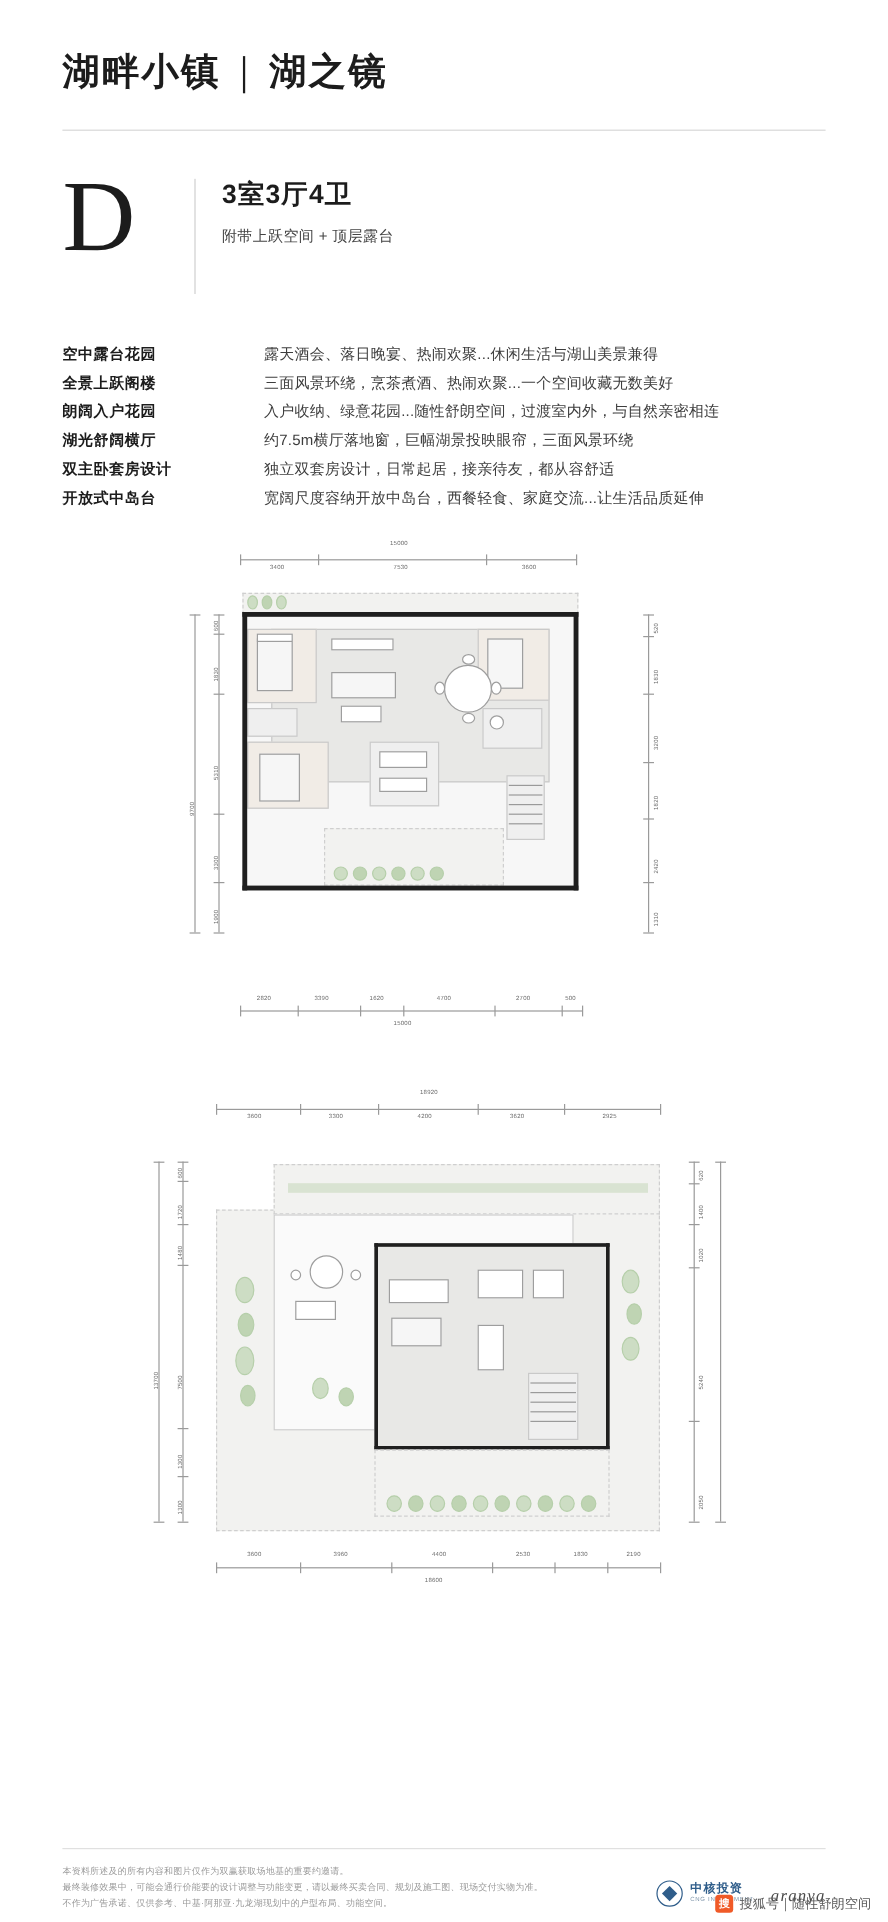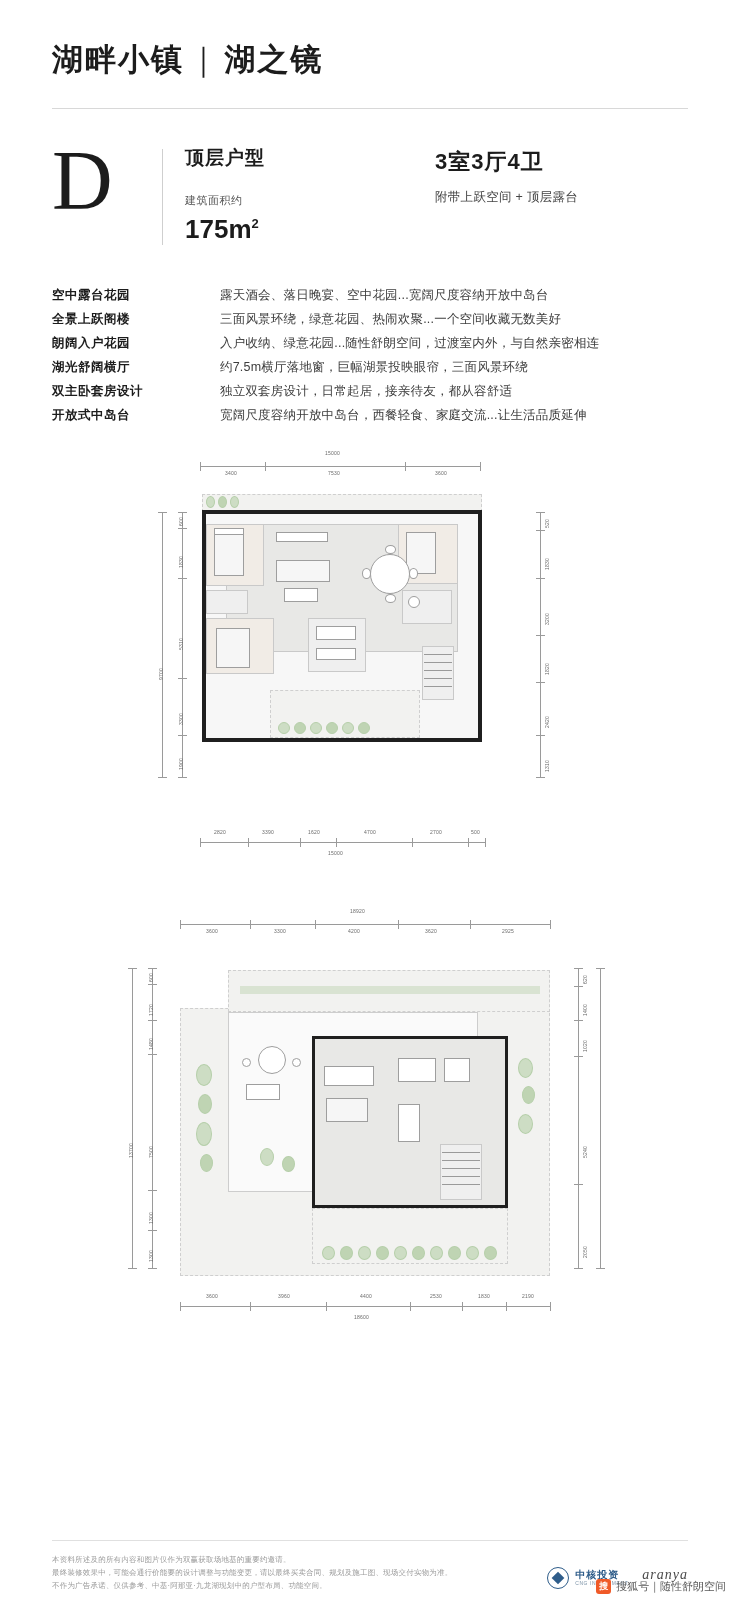--- a/index.html
+++ b/index.html
@@ -224,21 +224,21 @@
   }
   .disclaimer {
     font-size: 7.5px;
     line-height: 1.75;
     color: #9a9a9a;
     max-width: 420px;
     letter-spacing: 0.2px;
   }
   .logos {
     display: flex;
-    align-items: flex-start;
+    align-items: flex-end;
     gap: 14px;
     padding-top: 14px;
   }
   .logo-cng {
     display: flex;
     align-items: center;
     gap: 6px;
   }
   .logo-mark {
     width: 20px; height: 20px;
@@ -304,41 +304,34 @@
   <div class="header">
     <div class="title">
       <span>湖畔小镇</span><span class="sep">｜</span><span>湖之镜</span>
     </div>
   </div>
   <div class="hr"></div>
 
   <div class="typeblock">
     <div class="bigletter">D</div>
     <div class="vline"></div>
-    <div class="typemid">
-      <div class="lbl">顶层户型</div>
-      <div class="sub">建筑面积约</div>
-      <div class="area">
-        <span>175m</span><sup>2</sup>
-      </div>
-    </div>
     <div class="typeright">
       <div class="rooms">3室3厅4卫</div>
       <div class="extra">附带上跃空间 + 顶层露台</div>
     </div>
   </div>
 
   <div class="features">
     <div class="feat-row">
       <div class="feat-key">空中露台花园</div>
-      <div class="feat-val">露天酒会、落日晚宴、空中花园...宽阔尺度容纳开放中岛台</div>
+      <div class="feat-val">露天酒会、落日晚宴、热闹欢聚...休闲生活与湖山美景兼得</div>
     </div>
     <div class="feat-row">
       <div class="feat-key">全景上跃阁楼</div>
-      <div class="feat-val">三面风景环绕，绿意花园、热闹欢聚...一个空间收藏无数美好</div>
+      <div class="feat-val">三面风景环绕，烹茶煮酒、热闹欢聚...一个空间收藏无数美好</div>
     </div>
     <div class="feat-row">
       <div class="feat-key">朗阔入户花园</div>
       <div class="feat-val">入户收纳、绿意花园...随性舒朗空间，过渡室内外，与自然亲密相连</div>
     </div>
     <div class="feat-row">
       <div class="feat-key">湖光舒阔横厅</div>
       <div class="feat-val">约7.5m横厅落地窗，巨幅湖景投映眼帘，三面风景环绕</div>
     </div>
     <div class="feat-row">

